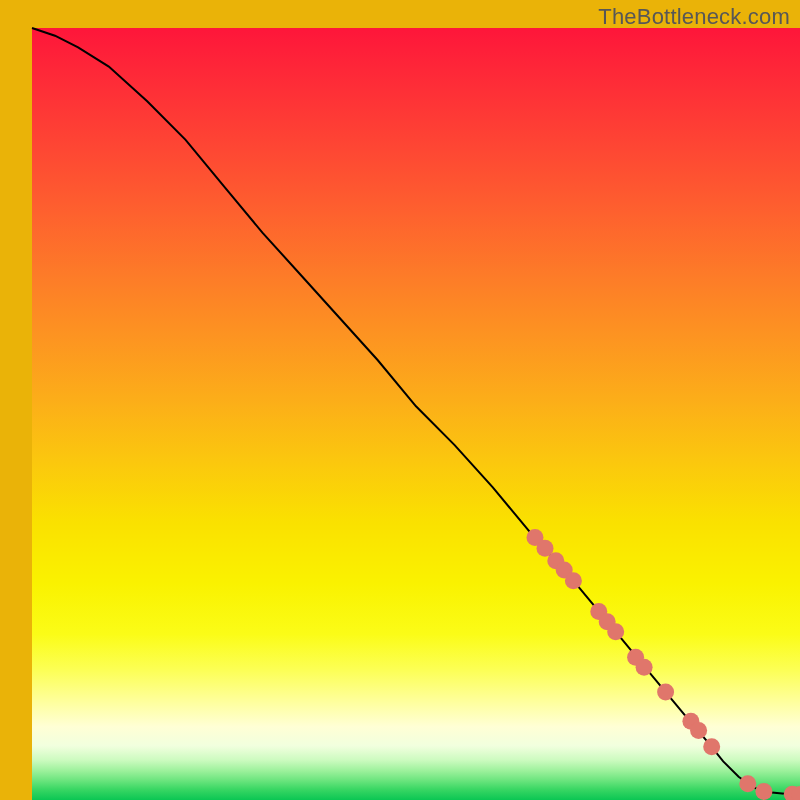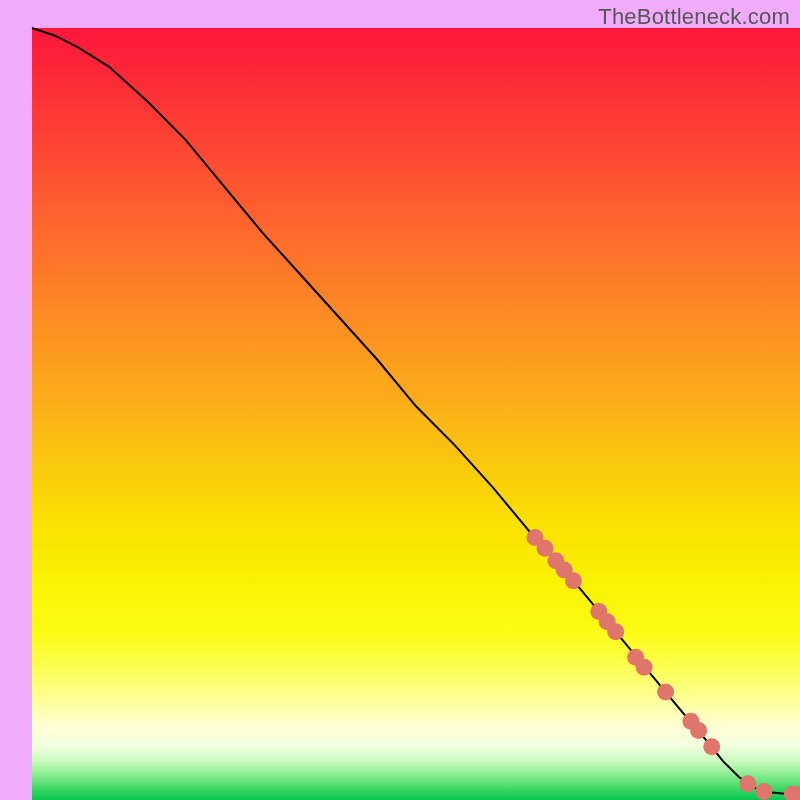--- a/index.html
+++ b/index.html
@@ -10,21 +10,21 @@
     background: #000;
     overflow: hidden;
     font-family: Arial, Helvetica, sans-serif;
   }
   .frame {
     position: absolute;
     top: 0;
     left: 0;
     width: 800px;
     height: 800px;
-    background: #f0abfc;
+    background: #eab308;
   }
   .watermark {
     position: absolute;
     right: 10px;
     top: 4px;
     color: #575757;
     font-size: 22px;
     font-weight: 400;
     letter-spacing: 0.2px;
     z-index: 2;

